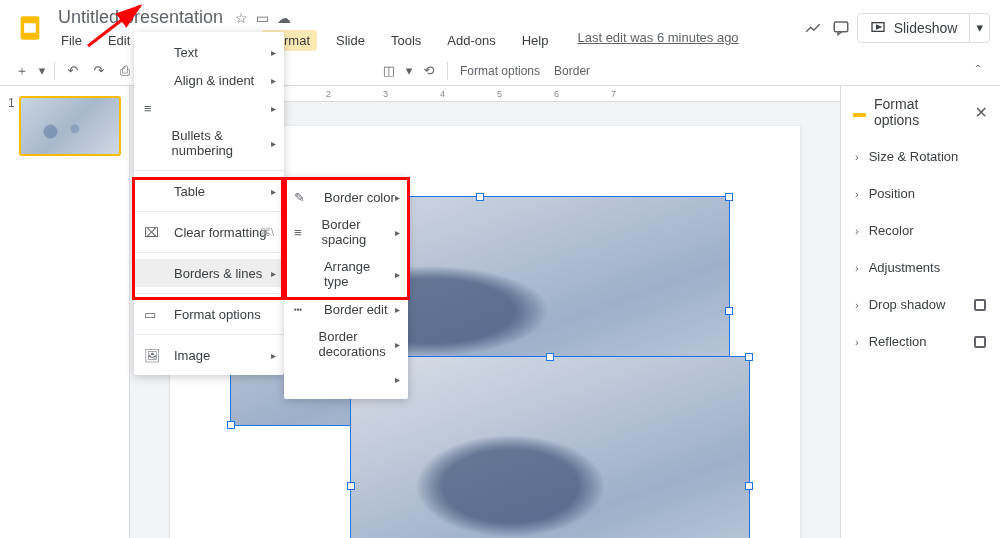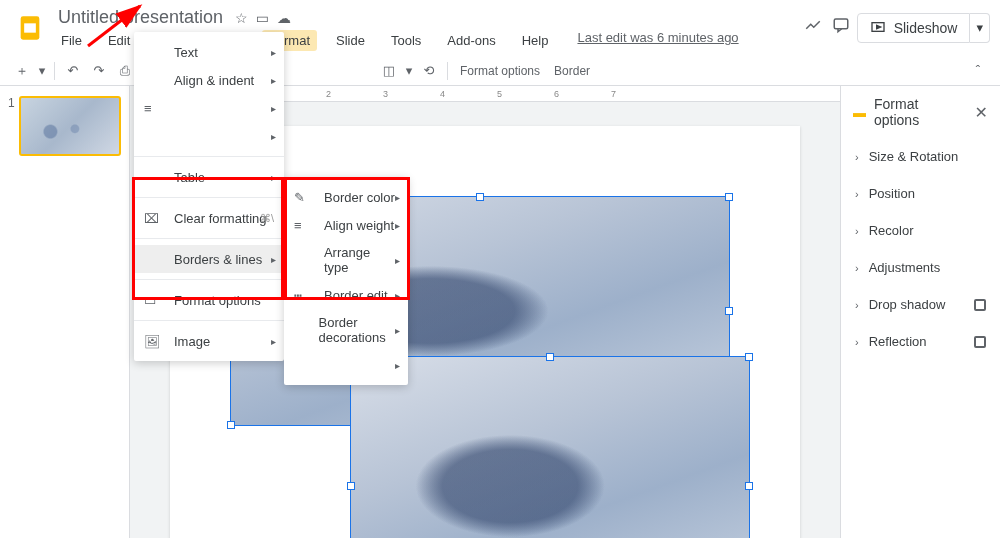--- a/index.html
+++ b/index.html
@@ -9,21 +9,21 @@
 .logo { width: 40px; height: 40px; display: flex; align-items: center; justify-content: center; }
 .logo svg { width: 28px; height: 28px; }
 .header-left { flex: 1; display: flex; flex-direction: column; margin-left: 4px; }
 .title-row { display: flex; align-items: center; gap: 8px; padding: 2px 0; }
 .doc-title { font-size: 18px; color: #5f6368; padding: 0 4px; }
 .title-icon { color: #5f6368; font-size: 14px; cursor: pointer; }
 .menubar { display: flex; gap: 12px; }
 .menu-item { padding: 3px 7px; font-size: 13px; color: #3c4043; cursor: pointer; border-radius: 3px; }
 .menu-item.active { background: #fce8b2; }
 .last-edit { color: #5f6368; font-size: 13px; text-decoration: underline; cursor: pointer; margin-left: 10px; }
-.header-right { display: flex; align-items: flex-start; gap: 4px; }
+.header-right { display: flex; align-items: center; gap: 4px; }
 .hdr-icon { width: 24px; height: 24px; display: flex; align-items: center; justify-content: center; cursor: pointer; color: #5f6368; }
 .slideshow-btn { display: flex; align-items: center; gap: 8px; border: 1px solid #dadce0; padding: 6px 12px; border-radius: 4px; cursor: pointer; font-size: 14px; color: #3c4043; }
 .slideshow-split { display: flex; }
 .slideshow-caret { border: 1px solid #dadce0; border-left: none; padding: 6px 6px; border-radius: 0 4px 4px 0; cursor: pointer; }
 .slideshow-btn.main { border-radius: 4px 0 0 4px; }
 .share-btn { background: #fbbc04; color: #3c4043; font-weight: 500; padding: 8px 16px; border-radius: 4px; cursor: pointer; display: flex; align-items: center; gap: 6px; font-size: 14px; }
 
 .toolbar { display: flex; align-items: center; padding: 2px 10px; border-bottom: 1px solid #dadce0; height: 30px; gap: 2px; }
 .tb-btn { width: 24px; height: 24px; display: flex; align-items: center; justify-content: center; cursor: pointer; color: #5f6368; border-radius: 2px; }
 .tb-sep { width: 1px; height: 18px; background: #dadce0; margin: 0 4px; }
@@ -237,20 +237,21 @@
       <span class="dd-icon"></span>
       <span>Align &amp; indent</span>
       <span class="dd-arrow">▸</span>
     </div>
   <div class="dd-item">
       <span class="dd-icon">≡</span>
       <span class="dd-arrow">▸</span>
     </div>
   <div class="dd-item">
       <span class="dd-icon"></span>
+      <span>Bullets &amp; numbering</span>
       <span class="dd-arrow">▸</span>
     </div>
   <div class="dd-sep"></div>
   <div class="dd-item">
       <span class="dd-icon"></span>
       <span>Table</span>
       <span class="dd-arrow">▸</span>
     </div>
   <div class="dd-sep"></div>
   <div class="dd-item">
@@ -278,21 +279,21 @@
 </div>
 
 <div class="dropdown dd-sub">
   <div class="dd-item">
       <span class="dd-icon">✎</span>
       <span>Border color</span>
       <span class="dd-arrow">▸</span>
     </div>
   <div class="dd-item">
       <span class="dd-icon">≡</span>
-      <span>Align weight</span>
+      <span>Border spacing</span>
       <span class="dd-arrow">▸</span>
     </div>
   <div class="dd-item">
       <span class="dd-icon"></span>
       <span>Arrange type</span>
       <span class="dd-arrow">▸</span>
     </div>
   <div class="dd-item">
       <span class="dd-icon">┅</span>
       <span>Border edit</span>

